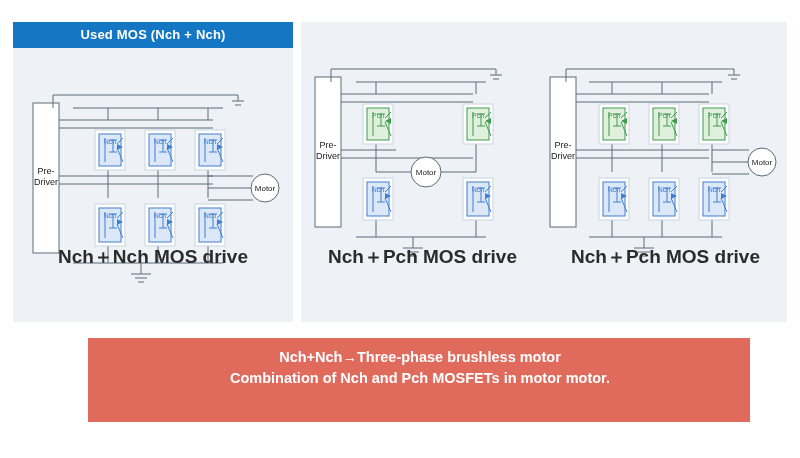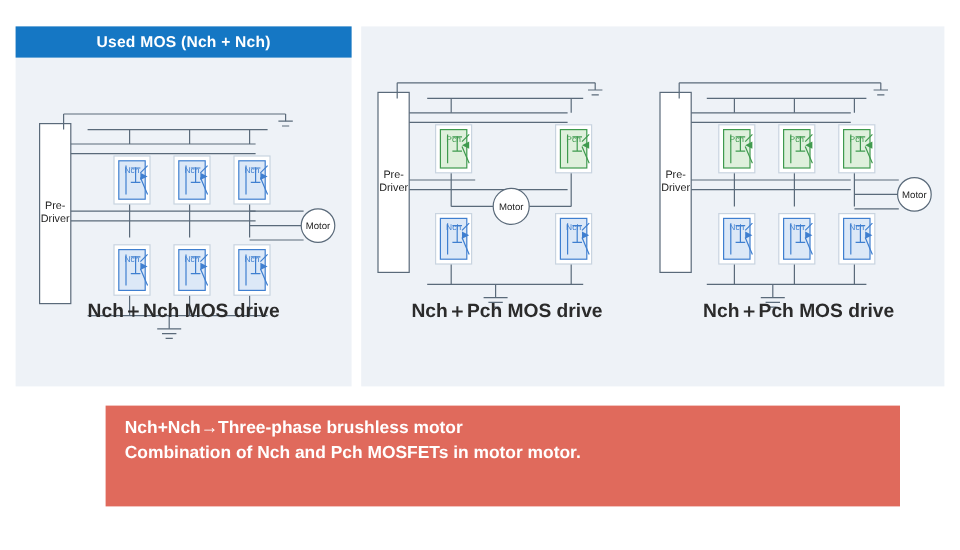--- a/index.html
+++ b/index.html
@@ -50,21 +50,21 @@
   .circuit-cell {
     flex: 1;
     position: relative;
   }
   .caption {
     position: absolute;
     bottom: 52px;
     left: 0;
     right: 0;
     text-align: center;
-    font-size: 16px;
+    font-size: 19px;
     font-weight: bold;
     color: #2b2b2b;
   }
 
   
   .circuit-svg {
     position: absolute;
     left: 0;
     top: 0;
   }
@@ -79,20 +79,21 @@
     background: #e06a5c;
     color: #ffffff;
     padding: 9px 14px 0 16px;
     box-sizing: border-box;
   }
   .note-line {
     font-size: 14.5px;
     font-weight: bold;
     line-height: 21px;
     white-space: nowrap;
+    text-align: center;
   }
 
   text { font-family: "Liberation Sans", sans-serif; }
 </style>
 </head>
 <body>
 
 <div class="panels">
 
   <div class="panel left">

